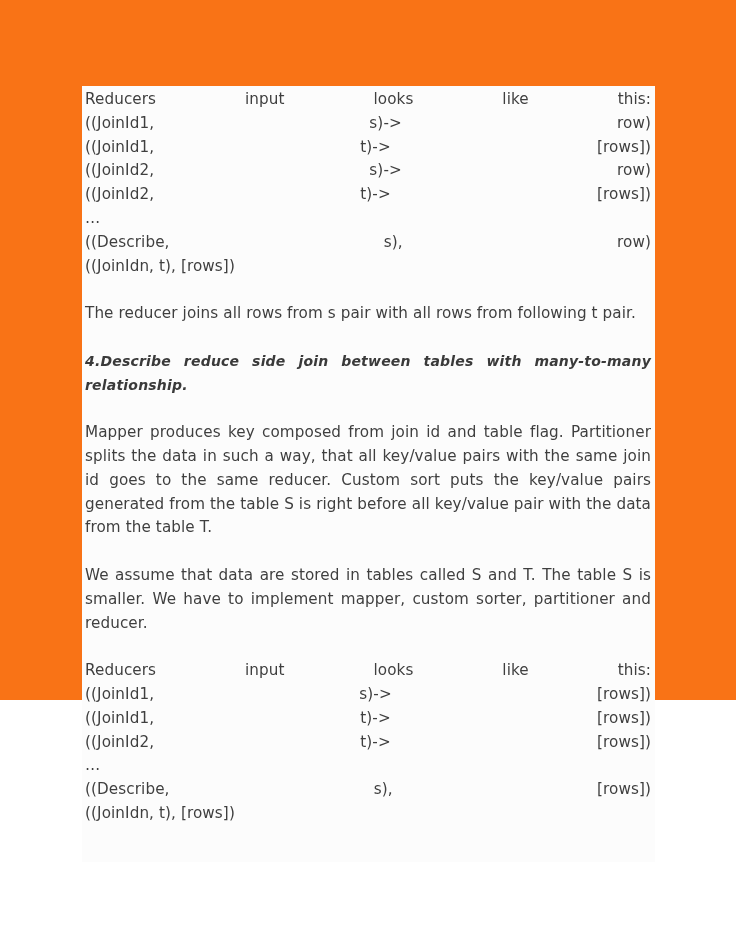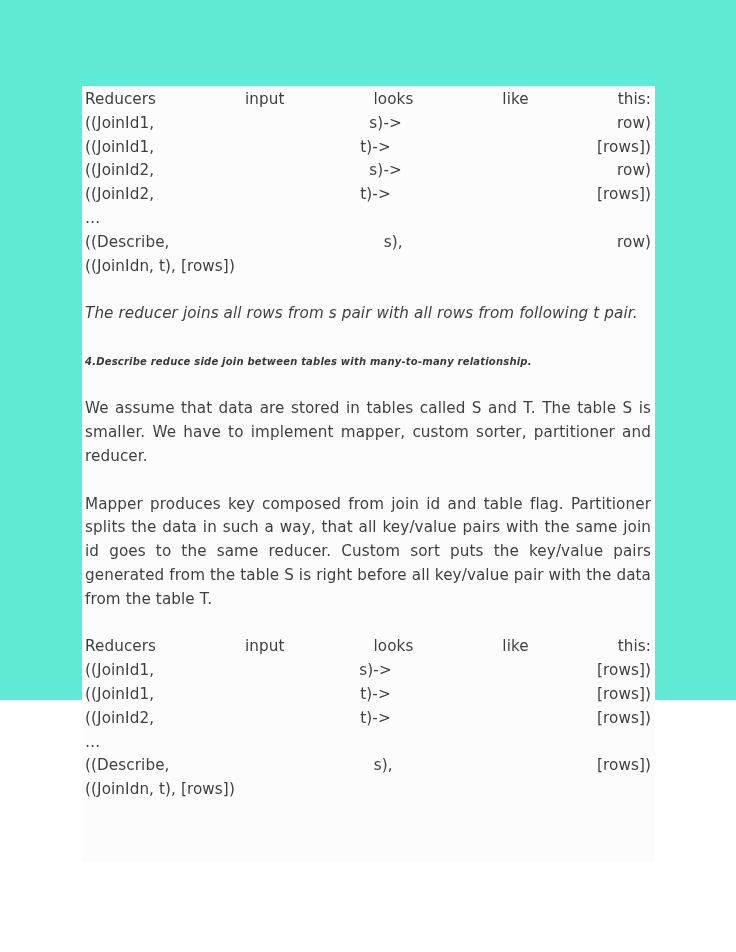--- a/index.html
+++ b/index.html
@@ -14,21 +14,21 @@
     font-family: "DejaVu Sans", "Liberation Sans", sans-serif;
     overflow: hidden;
   }
 
   .page {
     position: absolute;
     left: 0;
     top: 0;
     width: 736px;
     height: 700px;
-    background: #5eead4;
+    background: #f97316;
   }
 
   
   .content-tint {
     position: absolute;
     left: 82px;
     top: 86px;
     width: 573px;
     height: 776px;
     background: #fcfcfc;
@@ -72,26 +72,25 @@
     font-size: 15.2px;
   }
 
   p.para {
     margin: 0;
     text-align: justify;
     text-align-last: left;
   }
   p.para.no-justify {
     text-align: left;
-    font-style: italic;
   }
 
   h2.heading {
     margin: 0;
-    font-size: 10px;
+    font-size: 14px;
     line-height: 23.8px;
     font-weight: bold;
     font-style: italic;
     text-align: justify;
     text-align-last: left;
     color: #3a3a3a;
     letter-spacing: 0.2px;
   }
 </style>
 </head>
@@ -111,23 +110,23 @@
       <span class="just-line">((JoinId2, t)-&gt; [rows])</span>
       <span class="ellipsis-line">…</span>
       <span class="just-line">((Describe, s), row)</span>
       <span class="plain-line">((JoinIdn, t), [rows])</span>
     </div>
 
     <p class="para no-justify block">The reducer joins all rows from s pair with all rows from following t pair.</p>
 
     <h2 class="heading block">4.Describe reduce side join between tables with many-to-many relationship.</h2>
 
+    <p class="para block">Mapper produces key composed from join id and table flag. Partitioner splits the data in such a way, that all key/value pairs with the same join id goes to the same reducer. Custom sort puts the key/value pairs generated from the table S is right before all key/value pair with the data from the table T.</p>
+
     <p class="para block">We assume that data are stored in tables called S and T. The table S is smaller. We have to implement mapper, custom sorter, partitioner and reducer.</p>
-
-    <p class="para block">Mapper produces key composed from join id and table flag. Partitioner splits the data in such a way, that all key/value pairs with the same join id goes to the same reducer. Custom sort puts the key/value pairs generated from the table S is right before all key/value pair with the data from the table T.</p>
 
     <div class="block">
       <span class="just-line">Reducers input looks like this:</span>
       <span class="just-line">((JoinId1, s)-&gt; [rows])</span>
       <span class="just-line">((JoinId1, t)-&gt; [rows])</span>
       <span class="just-line">((JoinId2, t)-&gt; [rows])</span>
       <span class="ellipsis-line">…</span>
       <span class="just-line">((Describe, s), [rows])</span>
       <span class="plain-line">((JoinIdn, t), [rows])</span>
     </div>

